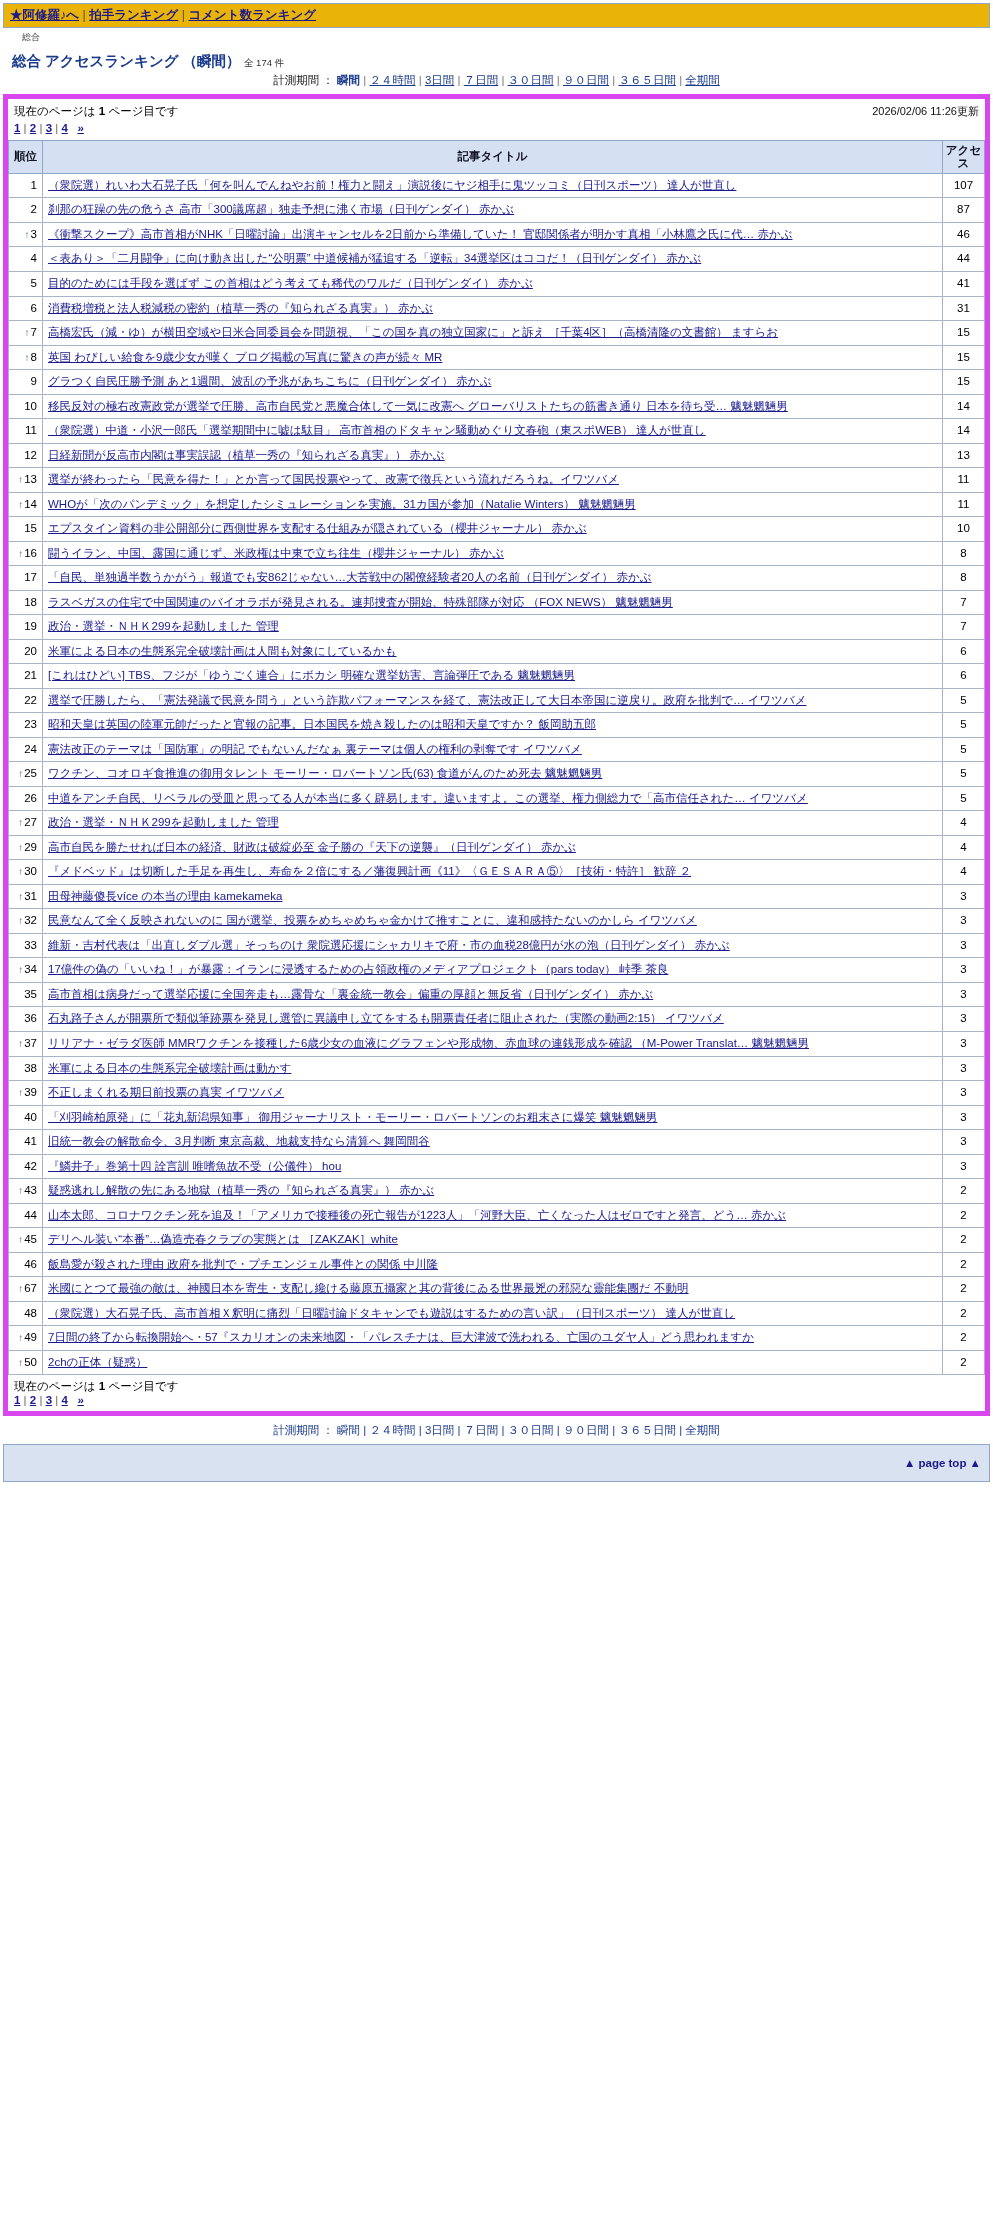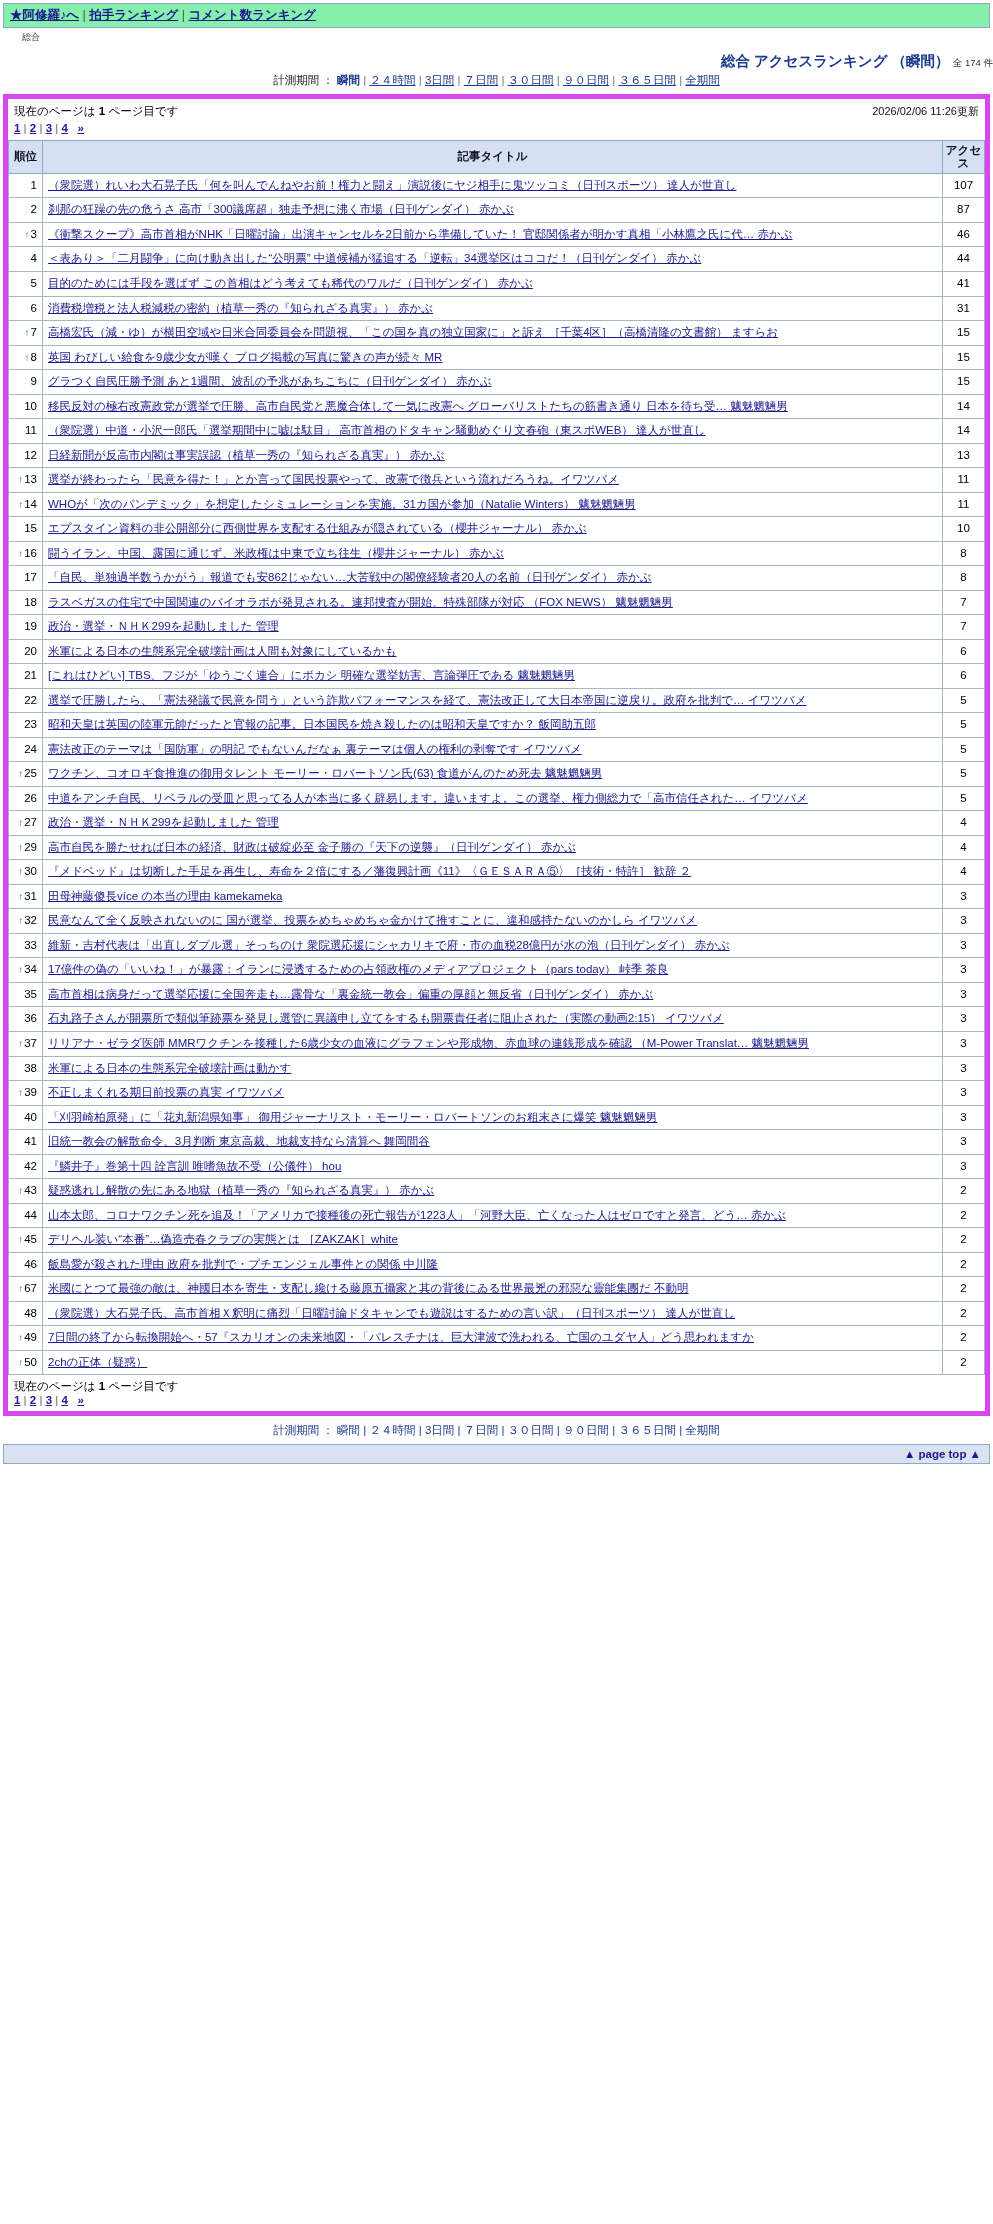--- a/index.html
+++ b/index.html
@@ -8,38 +8,38 @@
     background: #ffffff;
     font-family: "Liberation Sans", sans-serif;
     font-size: 12px;
     color: #000000;
     width: 993px;
   }
   .page { width: 993px; padding: 0; }
 
   
   .topnav {
-    background: #86efac;
+    background: #eab308;
     border: 1px solid #8fa8c8;
     margin: 3px 3px 0 3px;
     padding: 3px 6px;
     font-size: 12.5px;
     font-weight: bold;
     color: #1a1a8c;
   }
   .topnav a { color: #1a1a8c; text-decoration: underline; cursor: pointer; }
   .topnav .sep { color: #555; font-weight: normal; }
 
   .crumb {
     font-size: 9px;
     color: #444;
     padding: 3px 6px 2px 22px;
   }
 
-  .title-block { text-align: right; margin: 6px 0 2px 4px; }
+  .title-block { text-align: left; margin: 6px 0 2px 12px; }
   .title-main {
     color: #1a3a8c;
     font-weight: bold;
     font-size: 14.5px;
   }
   .title-count { font-size: 9.5px; color: #333; font-weight: normal; }
 
   .period-row {
     text-align: center;
     font-size: 11.5px;
@@ -124,21 +124,21 @@
     color: #1a3a8c;
     margin: 7px 0 6px 0;
     border-top: 0;
   }
 
   .pagetop {
     margin: 0 3px 6px 3px;
     background: #d8e2f0;
     border: 1px solid #8fa8c8;
     text-align: right;
-    padding: 3px 8px;
+    padding: 12px 8px;
     font-size: 11.5px;
     color: #1a1a8c;
     font-weight: bold;
   }
   .pagetop a { color: #1a1a8c; text-decoration: none; cursor: pointer; }
 </style>
 </head>
 <body>
 
 <div class="page">

